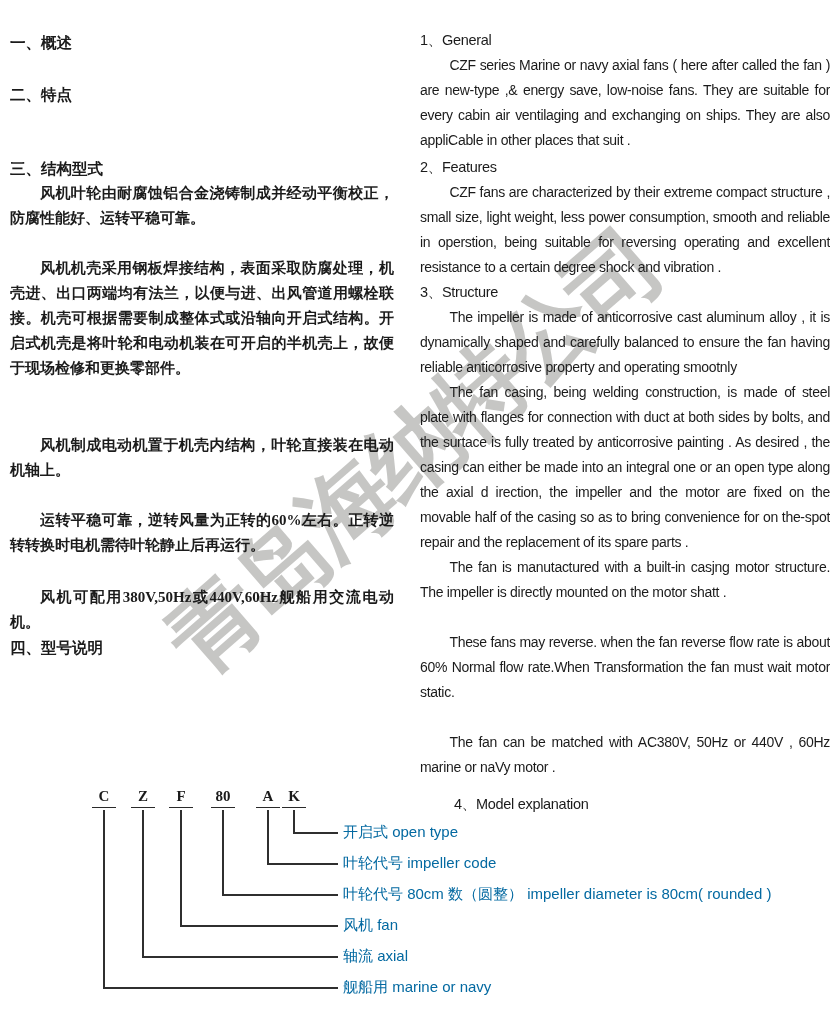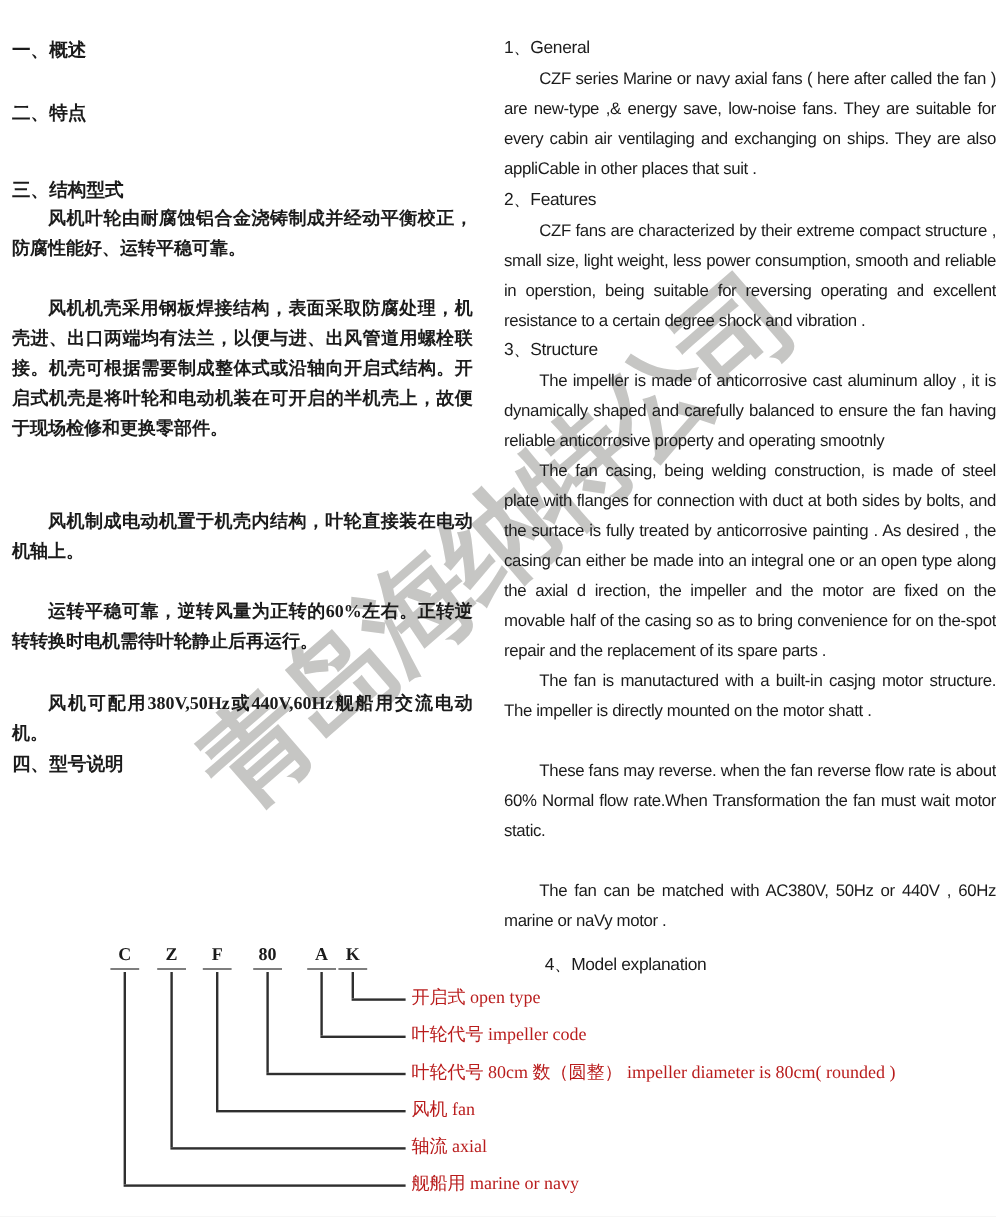--- a/index.html
+++ b/index.html
@@ -27,34 +27,34 @@
   
   .col-right{
     left:420px;top:28px;width:410px;
     font-family:"Liberation Sans",sans-serif;
     font-size:14px;line-height:25px;letter-spacing:-0.3px;
   }
   .en-h{margin:0;font-weight:normal;font-size:14.5px;}
   .en-p{margin:0;text-indent:2.1em;text-align:justify;}
   .indent-h{padding-left:34px;}
   .mt2{margin-top:2px;}.mt12{margin-top:12px;}.mt25{margin-top:25px;}
-  .mt27{margin-top:27px;}.mt49{margin-top:39px;}.mt52{margin-top:52px;}
+  .mt27{margin-top:27px;}.mt49{margin-top:49px;}.mt52{margin-top:52px;}
   
   .diagram{position:absolute;left:0;top:0;width:830px;height:1014px;z-index:2;pointer-events:none;}
   .m-letter{
     position:absolute;top:786px;width:24px;text-align:center;
     font-family:"Liberation Serif",serif;font-weight:bold;font-size:15px;
     line-height:20px;border-bottom:1.5px solid #2a2a2a;padding-bottom:1px;
   }
   .vline{position:absolute;width:1.5px;background:#2f2f2f;}
   .hline{position:absolute;height:1.5px;background:#2f2f2f;}
   .m-label{
     position:absolute;left:343px;white-space:nowrap;
-    font-family:Liberation Serif, serif;font-size:15px;line-height:24px;
-    color:#b91c1c;
+    font-family:Liberation Sans, sans-serif;font-size:15px;line-height:24px;
+    color:#0369a1;
   }
 </style>
 </head>
 <body>
 
 <div class="page">
 
   <div class="watermark">青岛海纳特公司</div>
 
   <div class="col col-left">

